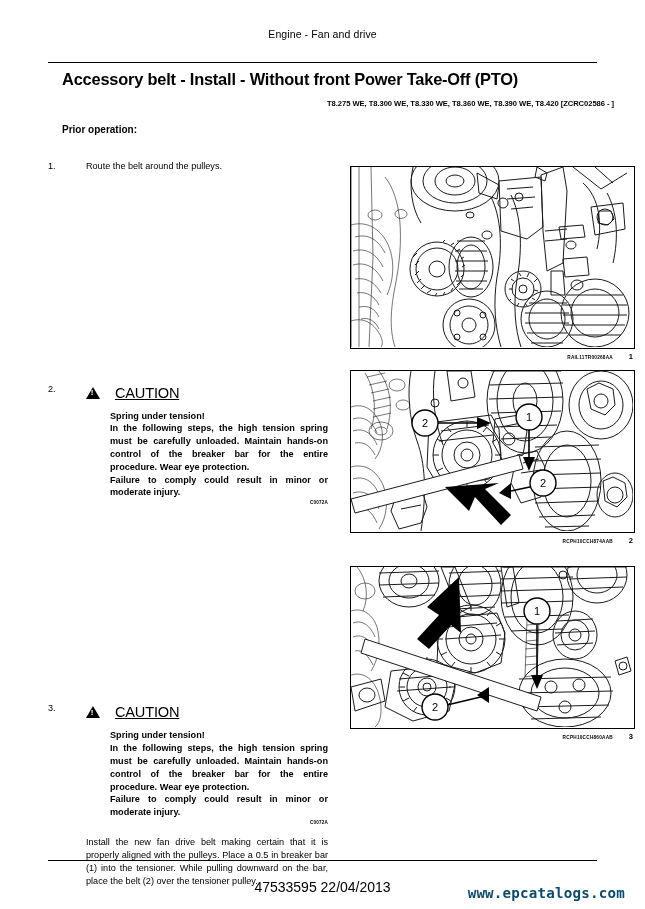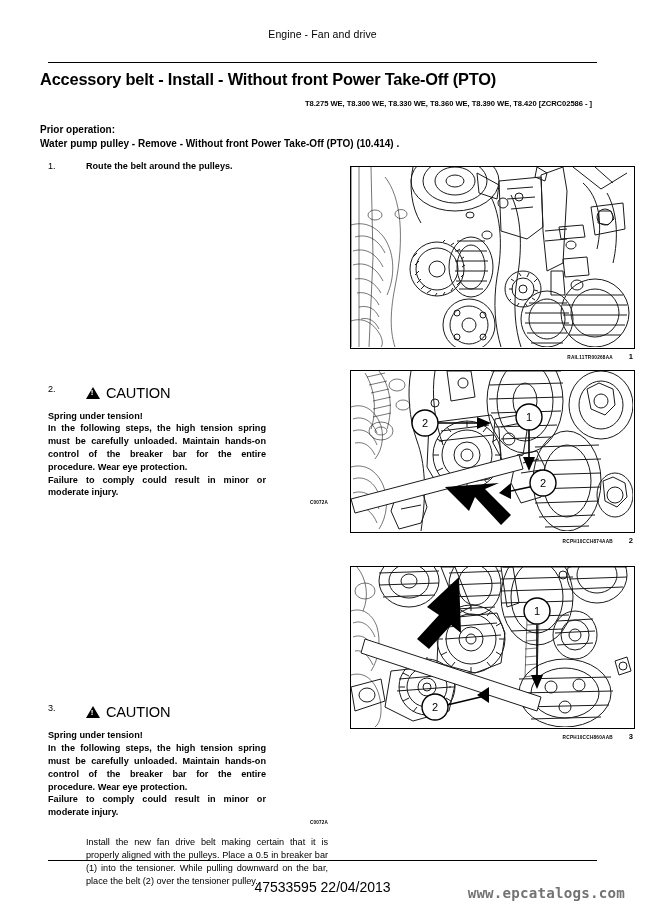--- a/index.html
+++ b/index.html
@@ -39,21 +39,21 @@
     left: 48px;
     width: 549px;
     height: 1px;
     background: #000;
   }
 
   
   .title-block {
     position: absolute;
     top: 70px;
-    left: 40px;
+    left: 62px;
     width: 552px;
   }
   .doc-title {
     font-size: 16.4px;
     font-weight: bold;
     letter-spacing: -0.2px;
     line-height: 1.2;
     margin: 0;
     white-space: nowrap;
   }
@@ -84,34 +84,34 @@
   }
   .step-num {
     position: absolute;
     left: 0;
     top: 0;
     width: 22px;
     font-size: 9.1px;
   }
   .step-body {
     margin-left: 38px;
-    font-weight: bold;
   }
 
   .step1 { top: 160px; }
   .step2 { top: 370px; }
   .step3 { top: 566px; }
 
   
   .caution-head {
     display: flex;
     align-items: center;
-    gap: 6px;
+    gap: 15px;
     margin-left: 38px;
     margin-bottom: 7px;
+    text-decoration: underline;
   }
   .warn-tri {
     display: inline-block;
     width: 0;
     height: 0;
     border-left: 7px solid transparent;
     border-right: 7px solid transparent;
     border-bottom: 12.5px solid #000;
     position: relative;
   }
@@ -125,20 +125,21 @@
     color: #fff;
     line-height: 1;
     font-family: "Liberation Sans", sans-serif;
   }
   .caution-word {
     font-size: 14.6px;
     font-weight: normal;
     letter-spacing: -0.2px;
   }
   .caution-text {
+    margin-left: 62px;
     font-size: 9.15px;
     font-weight: bold;
     line-height: 1.395;
     text-align: justify;
     width: 218px;
   }
   .caution-code {
     margin-left: 62px;
     width: 218px;
     text-align: right;
@@ -209,21 +210,21 @@
     font-size: 14px;
     line-height: 1.45;
   }
   .watermark {
     position: absolute;
     bottom: 8px;
     right: 20px;
     font-family: "DejaVu Sans Mono", monospace;
     font-size: 14.2px;
     font-weight: bold;
-    color: #737373;
+    color: #0c4a6e;
     letter-spacing: 0.2px;
   }
 
   svg { display: block; }
   .ln { fill: none; stroke: #1a1a1a; stroke-width: 1; }
   .ln-t { fill: none; stroke: #1a1a1a; stroke-width: 0.6; }
   .ln-b { fill: none; stroke: #000; stroke-width: 1.6; }
   .callout-c { fill: #fff; stroke: #000; stroke-width: 1.4; }
   .callout-t { font-family: "Liberation Sans", sans-serif; font-size: 11px; text-anchor: middle; fill: #000; }
   .arrow-blk { fill: #000; }
@@ -234,21 +235,20 @@
 <div class="page">
 
   <div class="running-head">Engine - Fan and drive</div>
   <div class="header-rule"></div>
 
   <div class="title-block">
     <h1 class="doc-title">Accessory belt - Install - Without front Power Take-Off (PTO)</h1>
     <div class="model-line">T8.275 WE, T8.300 WE, T8.330 WE, T8.360 WE, T8.390 WE, T8.420 [ZCRC02586 - ]</div>
     <div class="prior-op">
       <div>Prior operation:</div>
-      <div>Water pump pulley - Remove - Without front Power Take-Off (PTO) (10.414) .</div>
     </div>
   </div>
 
   <div class="body-col step step1">
     <div class="step-num">1.</div>
     <div class="step-body">Route the belt around the pulleys.</div>
   </div>
 
   <div class="body-col step step2">
     <div class="step-num">2.</div>

